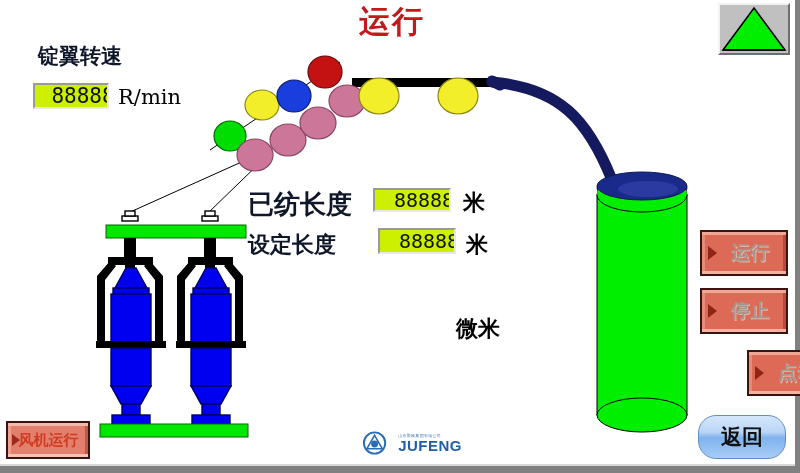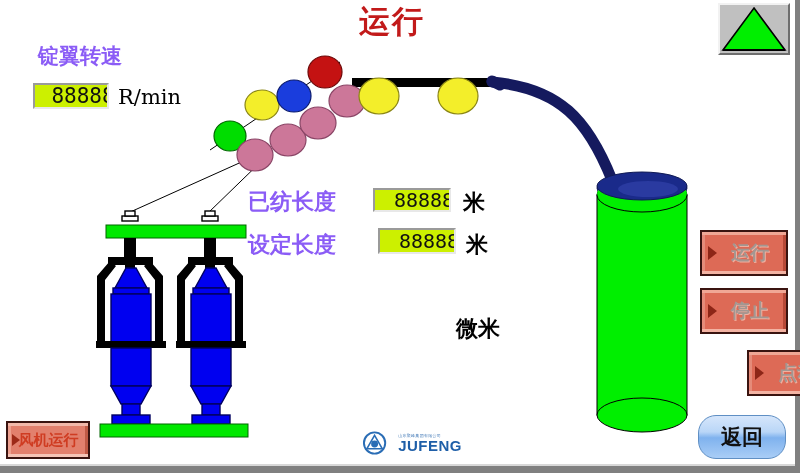--- a/index.html
+++ b/index.html
@@ -74,21 +74,21 @@
     border-bottom: 2px solid #6e6e6e;
     box-sizing: border-box;
   }
   .tri-panel svg { display: block; }
 
   
   .cn-label {
     position: absolute;
     font-family: "DejaVu Sans", sans-serif;
     font-weight: bold;
-    color: #8b5cf6;
+    color: #0f172a;
     white-space: nowrap;
   }
   .unit-label {
     position: absolute;
     font-family: "DejaVu Sans", sans-serif;
     font-weight: bold;
     color: #000000;
     white-space: nowrap;
   }
   .ascii-unit {
@@ -314,21 +314,21 @@
     <rect x="202" y="404" width="18" height="11" fill="#0000f0" stroke="#000060" stroke-width="1.4"></rect>
     <rect x="192" y="415" width="38" height="9" fill="#0000f0" stroke="#000060" stroke-width="1.4"></rect>
 
     <rect x="100" y="424" width="148" height="13" fill="#00e800" stroke="#006600" stroke-width="1"></rect>
   </svg>
 
   <div class="cn-label" style="left:38px; top:42px; font-size:21px;">锭翼转速</div>
   <div class="valfield" style="left:33px; top:83px; width:76px; height:26px; font-size:21px;">88888</div>
   <div class="ascii-unit" style="left:118px; top:85px;">R/min</div>
 
-  <div class="cn-label" style="left:248px; top:187px; font-size:22px;font-family:Liberation Mono, monospace;">已纺长度</div>
+  <div class="cn-label" style="left:248px; top:187px; font-size:26px;font-family:Liberation Mono, monospace;">已纺长度</div>
   <div class="valfield" style="left:373px; top:188px; width:78px; height:24px; font-size:20px;">88888</div>
   <div class="unit-label" style="left:463px; top:188px; font-size:22px;">米</div>
 
   <div class="cn-label" style="left:248px; top:230px; font-size:22px;">设定长度</div>
   <div class="valfield" style="left:378px; top:228px; width:78px; height:26px; font-size:20px;">88888</div>
   <div class="unit-label" style="left:466px; top:230px; font-size:22px;">米</div>
 
   <div class="unit-label" style="left:456px; top:314px; font-size:22px;">微米</div>
 
   <div class="btn-red" style="left:700px; top:230px;">

